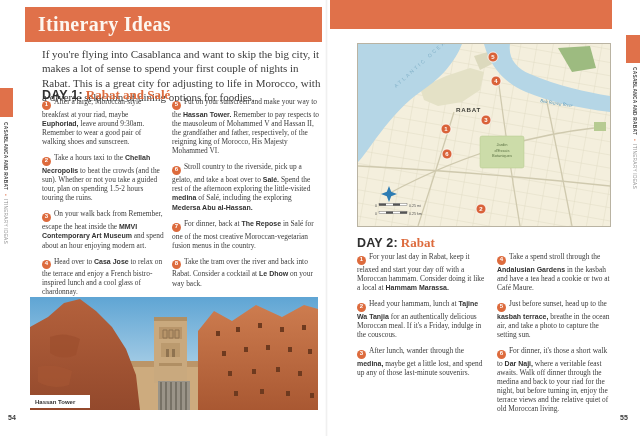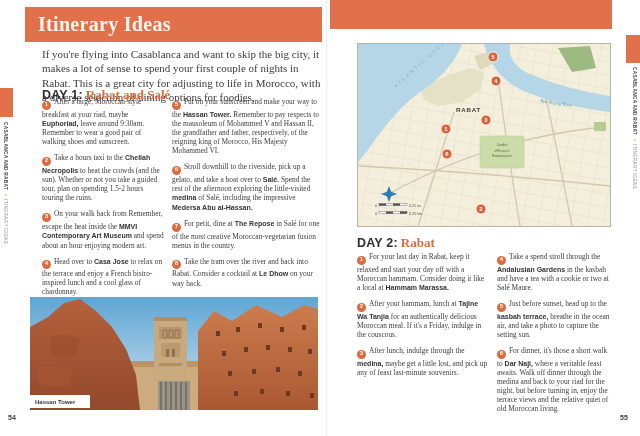--- a/index.html
+++ b/index.html
@@ -82,22 +82,22 @@
     <span class="day-label">DAY 1:</span><span class="day-title">Rabat and Salé</span>
   </div>
   <div class="col c1-1">
       <p class="item"><span class="badge">1</span><span>After a large, Moroccan-style breakfast at your riad, maybe </span><b>Euphoriad,</b><span> leave around 9:30am. Remember to wear a good pair of walking shoes and sunscreen.</span></p>
       <p class="item"><span class="badge">2</span><span>Take a hours taxi to the </span><b>Chellah Necropolis</b><span> to beat the crowds (and the sun). Whether or not you take a guided tour, plan on spending 1.5-2 hours touring the ruins.</span></p>
       <p class="item"><span class="badge">3</span><span>On your walk back from Remember, escape the heat inside the </span><b>MMVI Contemporary Art Museum</b><span> and spend about an hour enjoying modern art.</span></p>
       <p class="item"><span class="badge">4</span><span>Head over to </span><b>Casa Jose</b><span> to relax on the terrace and enjoy a French bistro-inspired lunch and a cool glass of chardonnay.</span></p>
     </div>
   <div class="col c1-2">
       <p class="item"><span class="badge">5</span><span>Put on your sunscreen and make your way to the </span><b>Hassan Tower.</b><span> Remember to pay respects to the mausoleum of Mohammed V and Hassan II, the grandfather and father, respectively, of the reigning king of Morocco, His Majesty Mohammed VI.</span></p>
-      <p class="item"><span class="badge">6</span><span>Stroll downhill to the riverside, pick up a gelato, and take a boat over to </span><b>Salé.</b><span> Spend the rest of the afternoon exploring the little-visited </span><b>medina</b><span> of Salé, including the impressive </span><b>Medersa Abu al-Hassan.</b></p>
-      <p class="item"><span class="badge">7</span><span>For petit, dine at </span><b>The Repose</b><span> in Salé for one of the most creative Moroccan-vegetarian fusion menus in the country.</span></p>
+      <p class="item"><span class="badge">6</span><span>Stroll country to the riverside, pick up a gelato, and take a boat over to </span><b>Salé.</b><span> Spend the rest of the afternoon exploring the little-visited </span><b>medina</b><span> of Salé, including the exploring </span><b>Medersa Abu al-Hassan.</b></p>
+      <p class="item"><span class="badge">7</span><span>For dinner, back at </span><b>The Repose</b><span> in Salé for one of the most creative Moroccan-vegetarian fusion menus in the country.</span></p>
       <p class="item"><span class="badge">8</span><span>Take the tram over the river and back into Rabat. Consider a cocktail at </span><b>Le Dhow</b><span> on your way back.</span></p>
     </div>
 
   <div class="photo">
     <svg width="288" height="113" viewBox="0 0 288 113">
       <defs>
         <linearGradient id="sky" x1="0" y1="0" x2="0" y2="1">
           <stop offset="0" stop-color="#5fa5d4"></stop>
             <stop offset="1" stop-color="#cfe4f0"></stop>
         </linearGradient>
@@ -234,25 +234,25 @@
           <text x="89" y="112.2" text-anchor="middle" font-family="Liberation Sans, sans-serif" font-size="6" font-weight="700" fill="#ffffff">6</text>
         </g>
     </svg>
   </div>
 
   <div class="day-heading dh2">
     <span class="day-label">DAY 2:</span><span class="day-title">Rabat</span>
   </div>
   <div class="col c2-1">
       <p class="item"><span class="badge">1</span><span>For your last day in Rabat, keep it relaxed and start your day off with a Moroccan hammam. Consider doing it like a local at </span><b>Hammam Marassa.</b></p>
-      <p class="item"><span class="badge">2</span><span>After your hammam, lunch at </span><b>Tajine Wa Tanjia</b><span> for an authentically delicious Moroccan meal. If it's a Friday, indulge in the couscous.</span></p>
-      <p class="item"><span class="badge">3</span><span>After lunch, indulge through the </span><b>medina,</b><span> maybe get a little lost, and pick up any of feast last-minute souvenirs.</span></p>
+      <p class="item"><span class="badge">2</span><span>Head your hammam, lunch at </span><b>Tajine Wa Tanjia</b><span> for an authentically delicious Moroccan meal. If it's a Friday, indulge in the couscous.</span></p>
+      <p class="item"><span class="badge">3</span><span>After lunch, wander through the </span><b>medina,</b><span> maybe get a little lost, and spend up any of those last-minute souvenirs.</span></p>
     </div>
   <div class="col c2-2">
-      <p class="item"><span class="badge">4</span><span>Take a spend stroll through the </span><b>Andalusian Gardens</b><span> in the kasbah and have a tea with a cookie or two at Salé Maure.</span></p>
+      <p class="item"><span class="badge">4</span><span>Take a spend stroll through the </span><b>Andalusian Gardens</b><span> in the kasbah and have a tea head a cookie or two at Café Maure.</span></p>
       <p class="item"><span class="badge">5</span><span>Just before sunset, head up to the </span><b>kasbah terrace,</b><span> breathe in the ocean air, and take a photo to capture the setting sun.</span></p>
       <p class="item"><span class="badge">6</span><span>For dinner, it's those a short walk to </span><b>Dar Naji,</b><span> where a veritable feast awaits. Walk off dinner through the medina and back to your riad for the night, but before turning in, enjoy the terrace views and the relative quiet of old Moroccan living.</span></p>
     </div>
 
   <div class="pagenum pn-left">54</div>
   <div class="pagenum pn-right">55</div>
 
 </div>
 
 </body></html>

